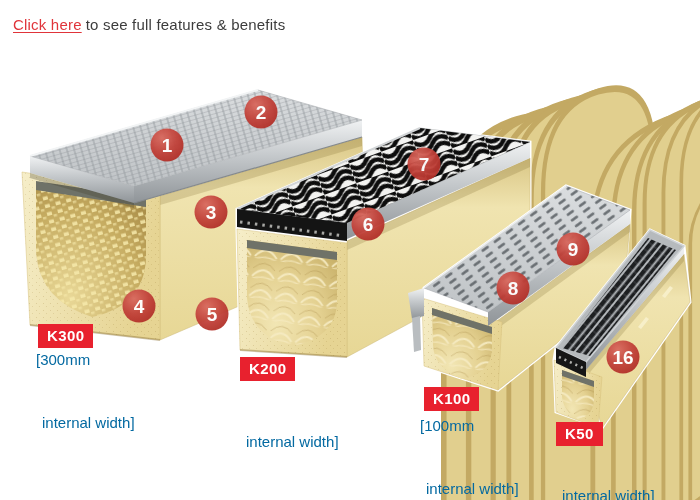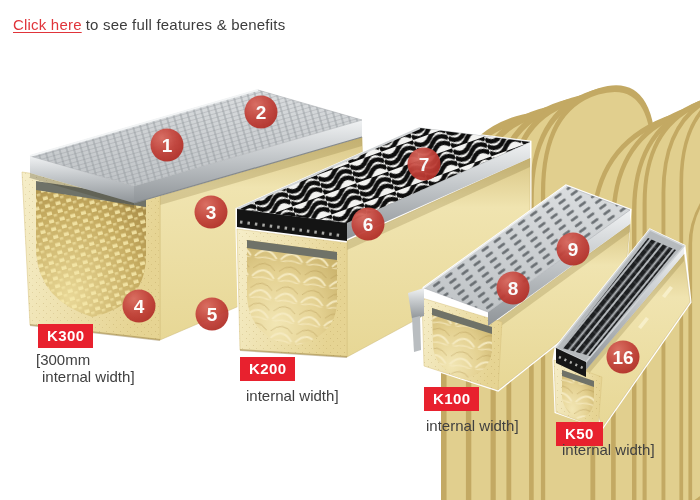--- a/index.html
+++ b/index.html
@@ -7,22 +7,22 @@
          font-family:"Liberation Sans",sans-serif;}
   .art{position:absolute;left:0;top:0;}
   .header{position:absolute;left:13px;top:16px;font-size:15px;color:#3c3c3c;letter-spacing:.2px;}
   .link{color:#e0343a;text-decoration:underline;text-underline-offset:2px;margin-right:4px;cursor:pointer;}
   .badge{position:absolute;width:33px;height:33px;border-radius:50%;
          background:radial-gradient(circle at 35% 28%, #d96a5f 0%, #c2423a 45%, #a8251e 100%);
          color:#fff;font-weight:700;font-size:19px;display:flex;align-items:center;justify-content:center;
          transform:translate(-50%,-50%);opacity:.95;}
   .plabel{position:absolute;background:#e8212e;color:#fff;font-weight:700;font-size:15px;
           line-height:1;padding:4px 9px 5px;letter-spacing:.4px;text-align:right;}
-  .caption{position:absolute;font-size:15px;color:#404040;line-height:17px;}
-  .caption .l2{padding-left:6px;}
+  .caption{position:absolute;font-size:15px;color:#0369a1;line-height:17px;}
+  .caption .l2{padding-left:6px;margin-top:46px;}
 </style>
 </head>
 <body>
 
 <div class="stage">
 
   <div class="header">
     <a class="link">Click here</a><span>to see full features &amp; benefits</span>
   </div>
 
@@ -207,19 +207,20 @@
   <div class="plabel" style="left:556px;top:422px">K50</div>
 
   <div class="caption" style="left:36px;top:351px">
     <div>[300mm</div>
     <div class="l2">internal width]</div>
   </div>
   <div class="caption" style="left:240px;top:387px">
     <div class="l2">internal width]</div>
   </div>
   <div class="caption" style="left:420px;top:417px">
+    <div>[100mm</div>
     <div class="l2">internal width]</div>
   </div>
   <div class="caption" style="left:556px;top:441px">
     <div class="l2">internal width]</div>
   </div>
 
 </div>
 
 </body></html>

